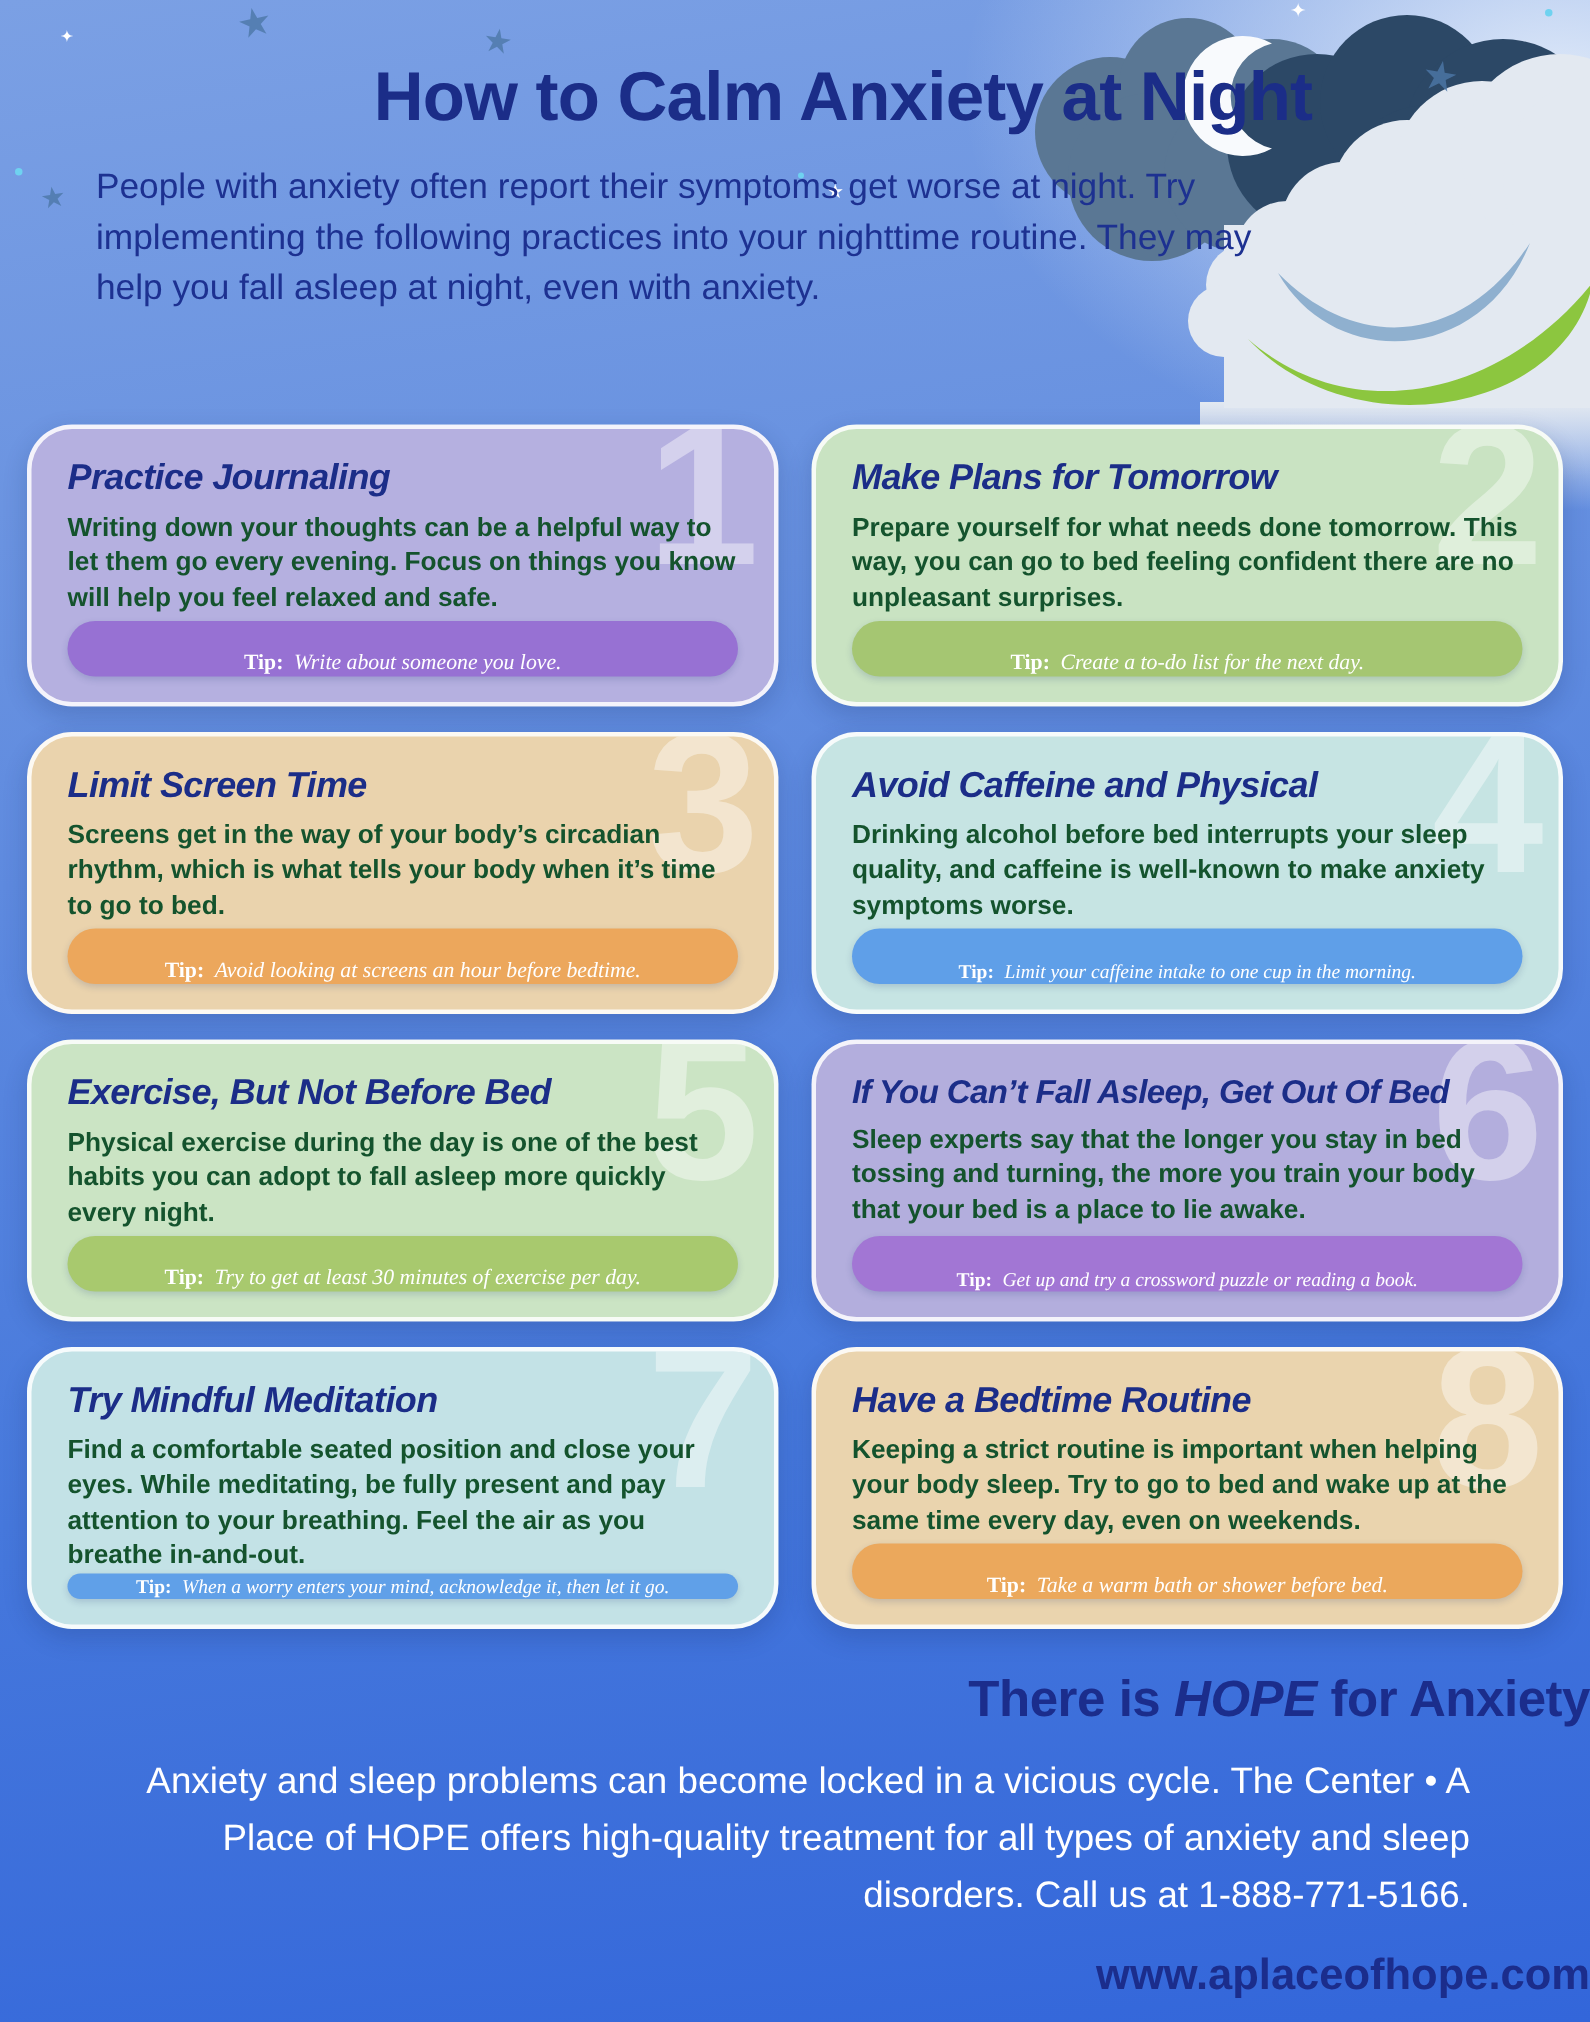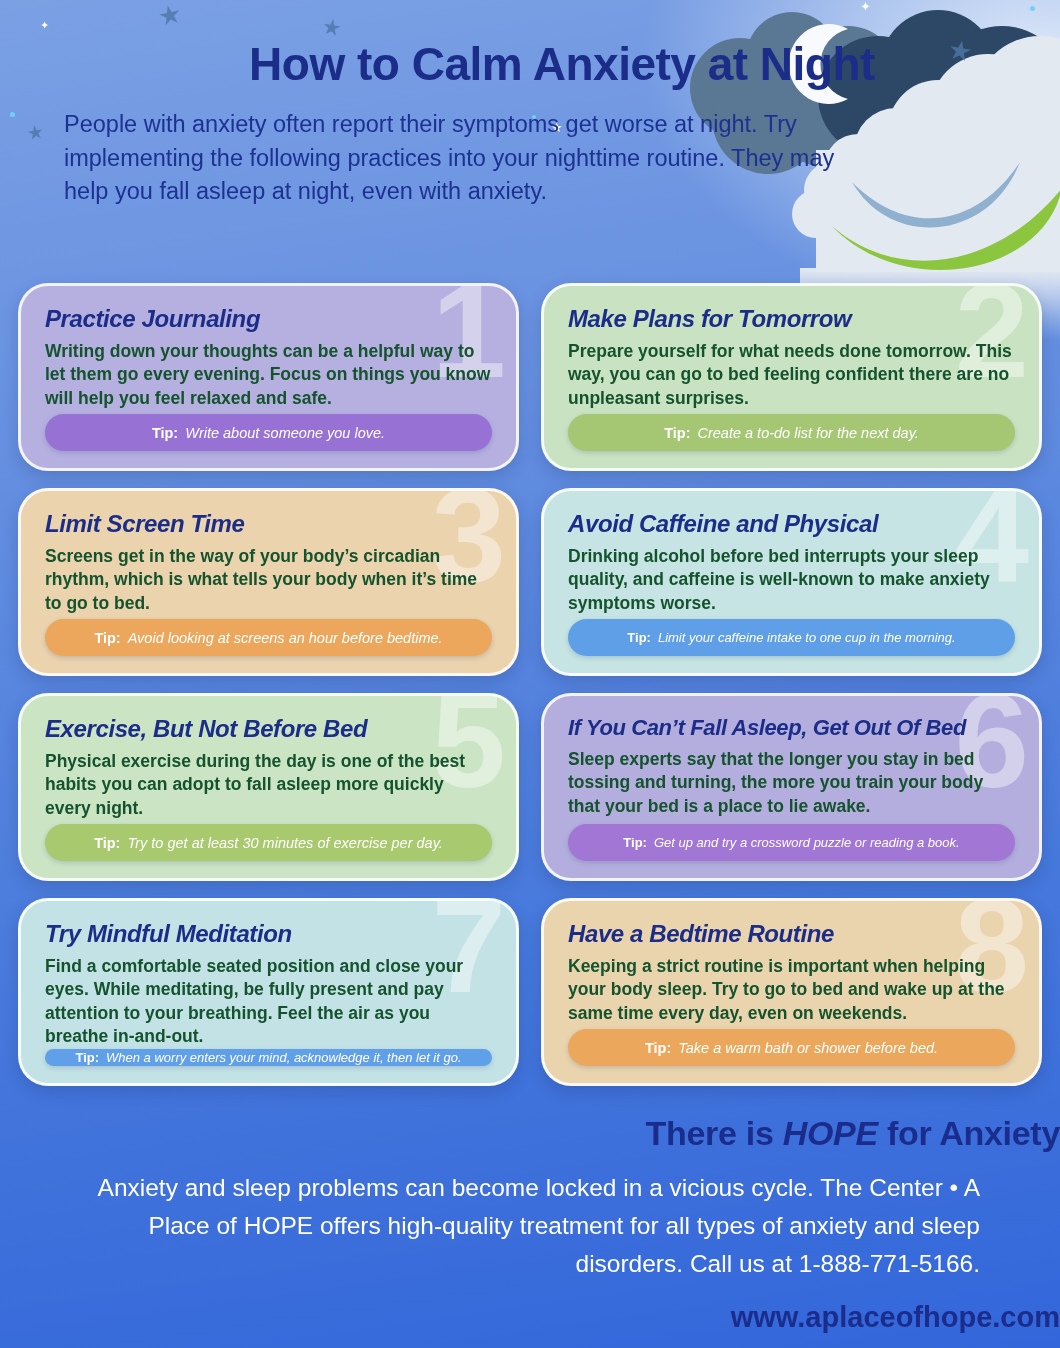--- a/index.html
+++ b/index.html
@@ -49,23 +49,24 @@
   .card-num{
     position:absolute;top:-32px;right:10px;font-size:134px;font-weight:bold;
     color:rgba(255,255,255,.42);pointer-events:none;
   }
   .card-title{position:relative;font-size:24px;font-weight:bold;font-style:italic;color:#1b2d88;letter-spacing:-.4px;white-space:nowrap;}
   .card:nth-child(6) .card-title{font-size:22px;}
   .card-body{position:relative;margin-top:7px;font-size:17.5px;line-height:1.34;color:#14532d;font-weight:bold;}
   .tip-pill{
     position:relative;margin-top:auto;height:37px;border-radius:20px;
     background:var(--pill-bg,#888888);
-    display:flex;align-items:center;justify-content:center;gap:7px;
+    display:flex;align-items:flex-end;justify-content:center;gap:7px;
     color:#ffffff;font-size:14.5px;white-space:nowrap;
     box-shadow:0 2px 5px rgba(30,50,110,.18);
+    font-family:Liberation Serif, serif;
   }
   .tip-pill.pill-tight{font-size:13px;}
   .tip-label{font-weight:bold;}
   .tip-text{font-style:italic;}
   
   .footer{position:relative;z-index:3;margin-top:28px;text-align:right;}
   .footer-headline{margin:0;font-size:34px;font-weight:bold;color:#1b2d8c;letter-spacing:-.3px;}
   .footer-headline em{font-style:italic;}
   .footer-text{margin:16px auto 0;width:900px;font-size:24.5px;line-height:1.55;color:#ffffff;}
   .website{margin-top:18px;font-size:29px;font-weight:bold;color:#1b2d8c;}

